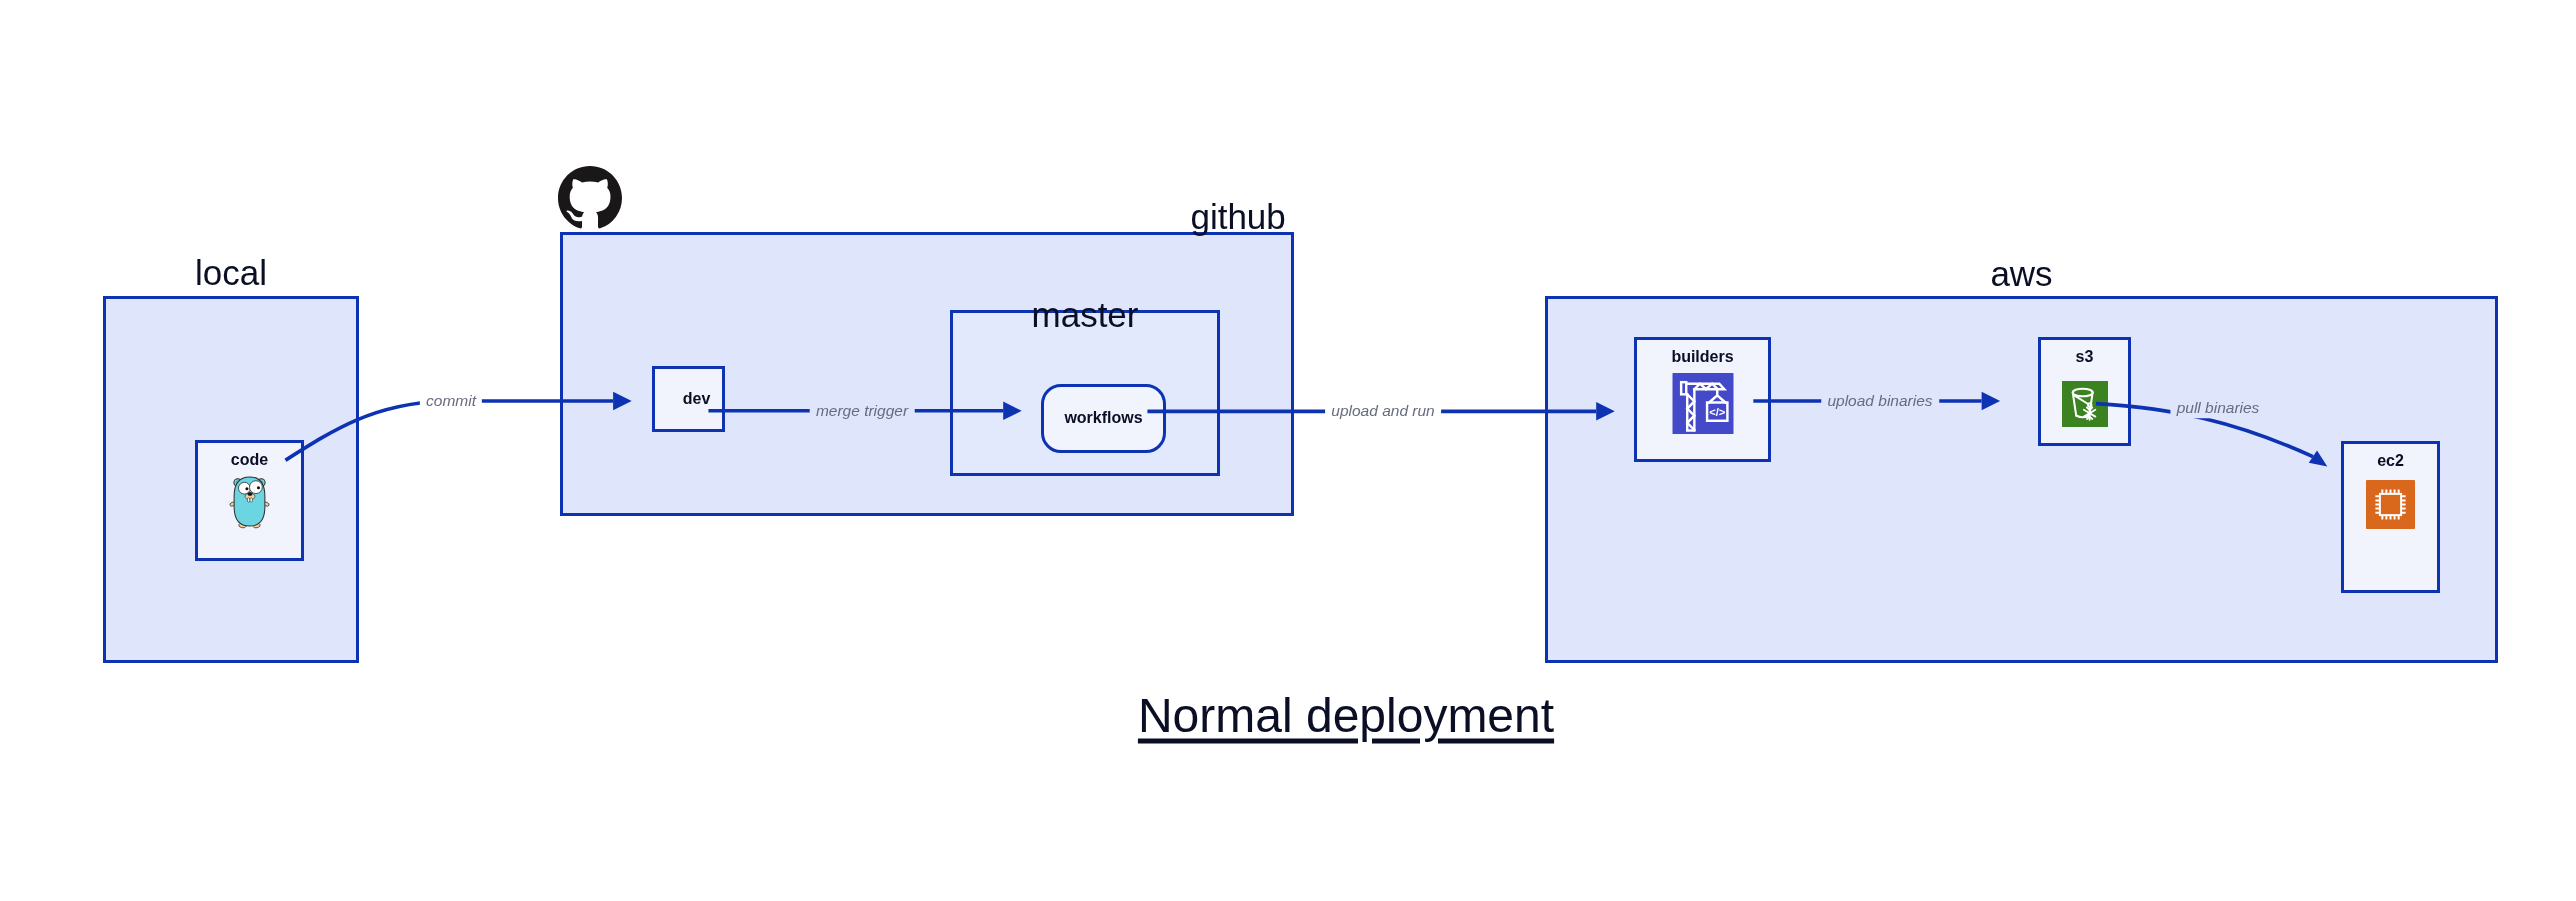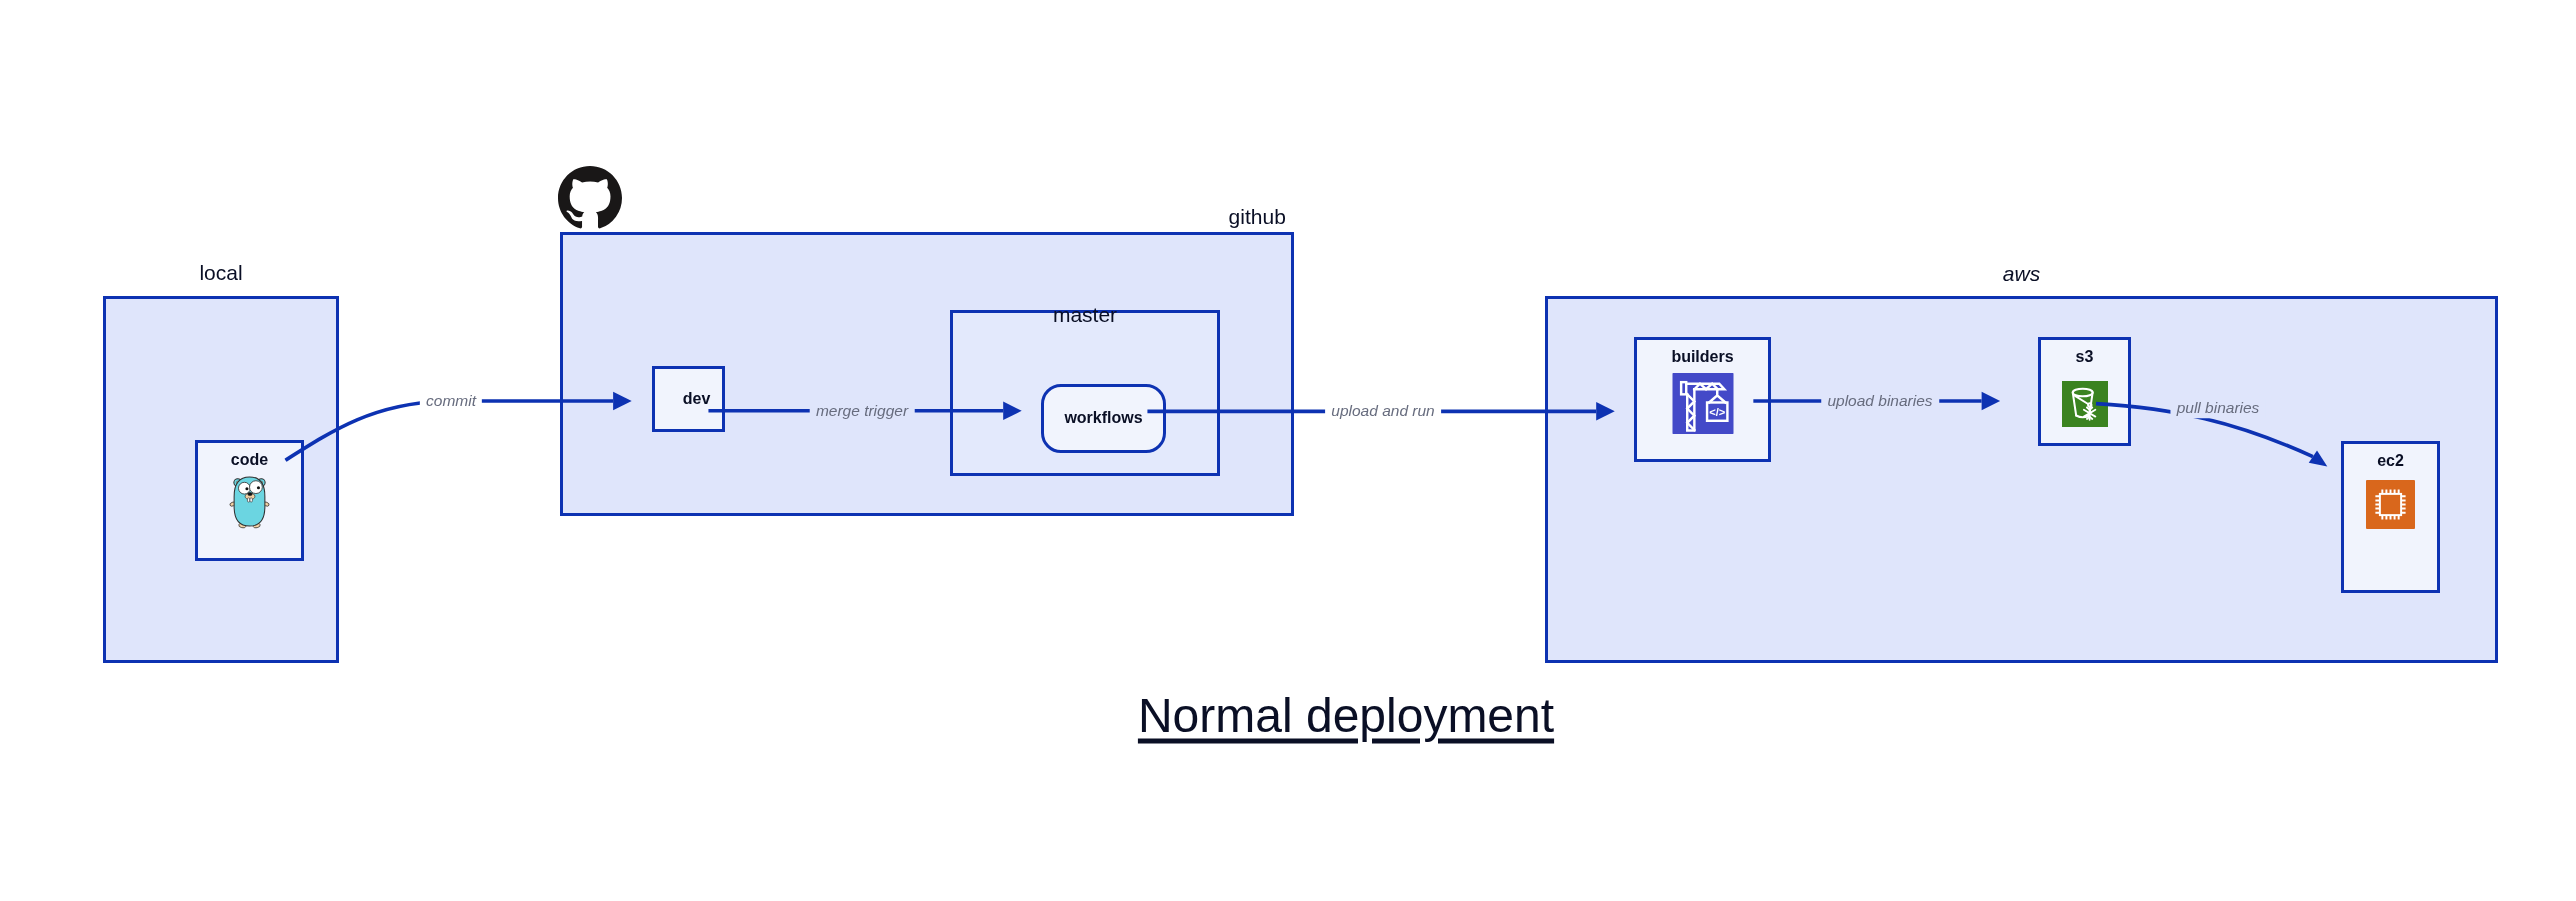--- a/index.html
+++ b/index.html
@@ -18,21 +18,21 @@
     --canvas-bg:#ffffff;
   }
   *{box-sizing:border-box;margin:0;padding:0;}
   html,body{background:var(--canvas-bg);}
   body{font-family:"Liberation Sans",sans-serif;color:var(--text-dark);}
   .canvas{position:relative;width:2604px;height:902px;background:var(--canvas-bg);overflow:hidden;}
 
   .container{position:absolute;background:var(--container-fill);border:3.6px solid var(--stroke-blue);}
   .container.nested{background:var(--nested-container-fill);}
   .container-label{position:absolute;left:0;width:100%;height:33px;line-height:33px;
-    font-size:21px;font-weight:500;color:var(--text-dark);text-align:center;white-space:nowrap;}
+    font-size:35px;font-weight:500;color:var(--text-dark);text-align:center;white-space:nowrap;}
   .container-label.right{text-align:right;padding-right:5.2px;}
 
   .node{position:absolute;background:var(--node-fill);border:3.6px solid var(--stroke-blue);
     display:flex;flex-direction:column;align-items:center;margin-left:19px;}
   .node.centered{justify-content:center;}
   .node-label{font-size:16px;font-weight:700;color:var(--text-dark);line-height:18.5px;white-space:nowrap;}
   .node .top-label{margin-top:8.2px;}
   .icon-badge{border-radius:1px;display:block;}
 
   .edges-layer{position:absolute;left:0;top:0;z-index:5;pointer-events:none;}
@@ -49,21 +49,21 @@
     font-size:48px;font-weight:400;color:var(--text-dark);white-space:nowrap;
     text-decoration:underline;text-decoration-thickness:4.6px;text-underline-offset:7.2px;margin-left:43px;}
 
   .github-logo{position:absolute;left:-4.6px;top:-69px;width:64px;height:64px;}
 </style>
 </head>
 <body>
 
 <div class="canvas">
 
-  <div class="container" style="left:103px;top:296px;width:236px;height:367px;">
+  <div class="container" style="left:103px;top:296px;width:256px;height:367px;">
     <div class="container-label" style="top:-43px;">local</div>
 
     <div class="node" style="left:70px;top:141px;width:109px;height:121px;">
       <div class="node-label top-label">code</div>
       <svg width="41" height="55" viewBox="0 0 80 104" style="margin-top:4.1px;">
         <g stroke="#2f2f2f" stroke-width="2">
           <circle cx="17" cy="15" r="7.5" fill="var(--gopher-teal)"></circle>
           <circle cx="63" cy="15" r="7.5" fill="var(--gopher-teal)"></circle>
           <circle cx="17" cy="15" r="2.6" fill="var(--gopher-tan)" stroke-width="1"></circle>
           <circle cx="63" cy="15" r="2.6" fill="var(--gopher-tan)" stroke-width="1"></circle>
@@ -99,21 +99,21 @@
     <div class="container nested" style="left:387px;top:75px;width:270px;height:166px;">
       <div class="container-label" style="top:-43px;margin-top:28px;">master</div>
 
       <div class="node centered" style="left:69px;top:71px;width:125px;height:69px;border-radius:20px;">
         <div class="node-label">workflows</div>
       </div>
     </div>
   </div>
 
   <div class="container" style="left:1545px;top:296px;width:953px;height:367px;">
-    <div class="container-label" style="top:-42px;font-style:italic;">aws</div>
+    <div class="container-label" style="top:-42px;">aws</div>
 
     <div class="node" style="left:67px;top:38px;width:137px;height:125px;">
       <div class="node-label top-label">builders</div>
       <svg class="icon-badge" width="62" height="61" viewBox="0 0 60 60" style="margin-top:6.2px;">
         <rect x="0" y="0" width="60" height="60" fill="var(--codebuild-blue)"></rect>
         <g stroke="#ffffff" stroke-width="2.4" fill="none" stroke-linecap="square">
           <rect x="8.5" y="9" width="5" height="12"></rect>
           <path d="M13.5 10.5 L46 10.5 L51 16 L21.5 16"></path>
           <path d="M21.5 16 L27 10.5 L33 16 L39 10.5 L44.5 16"></path>
           <path d="M14.5 21 L14.5 56.5 L21.5 56.5 L21.5 16"></path>

